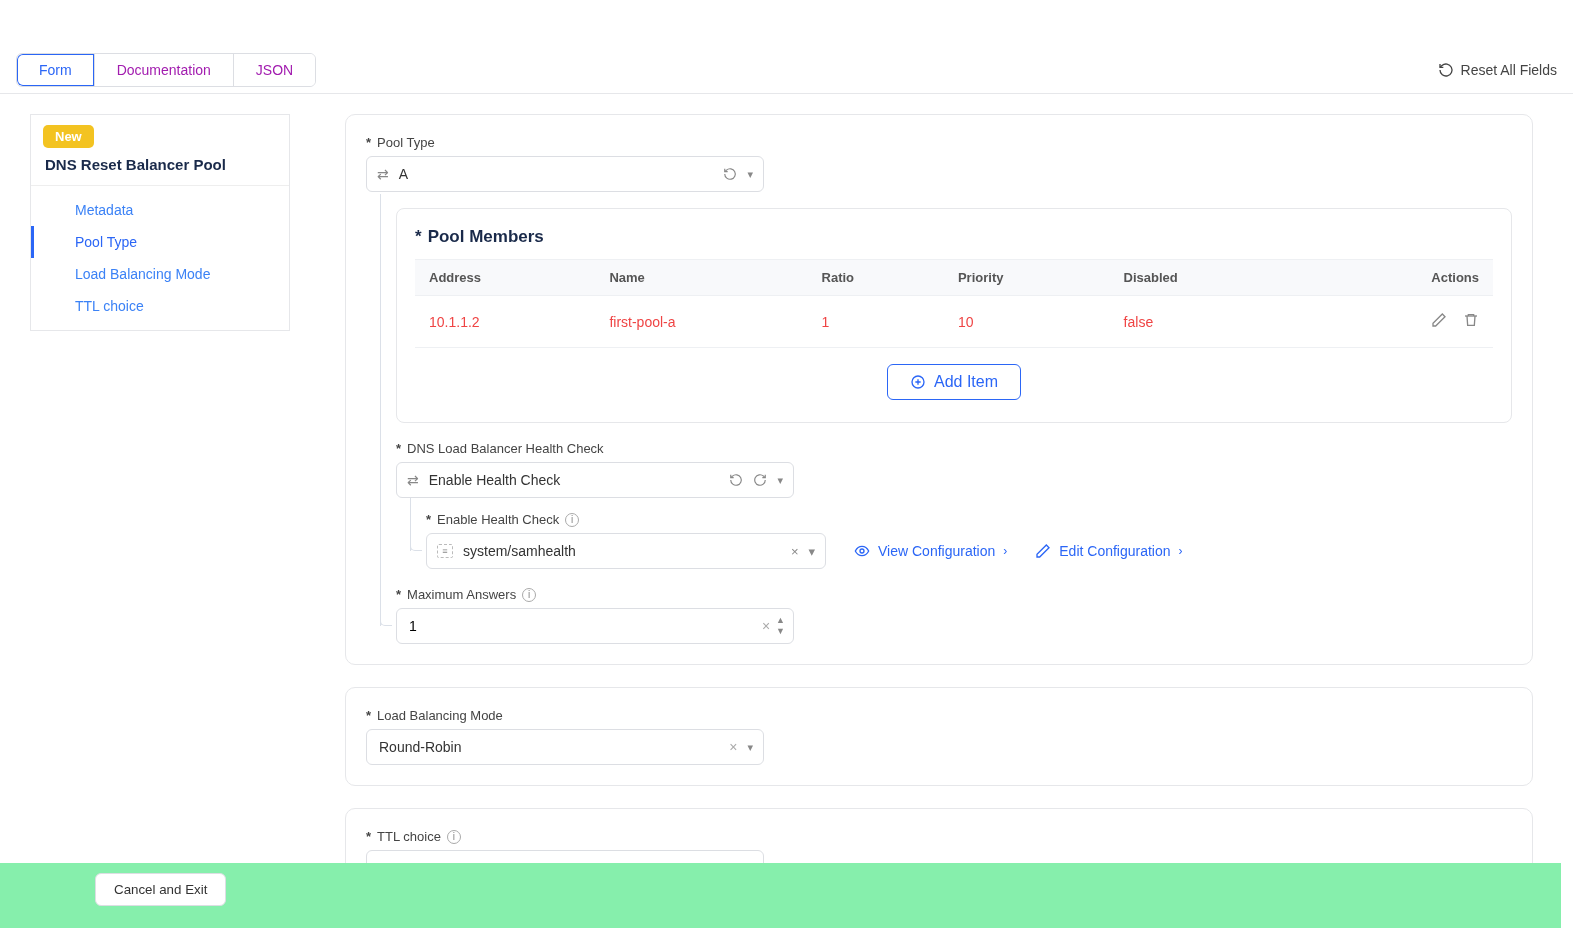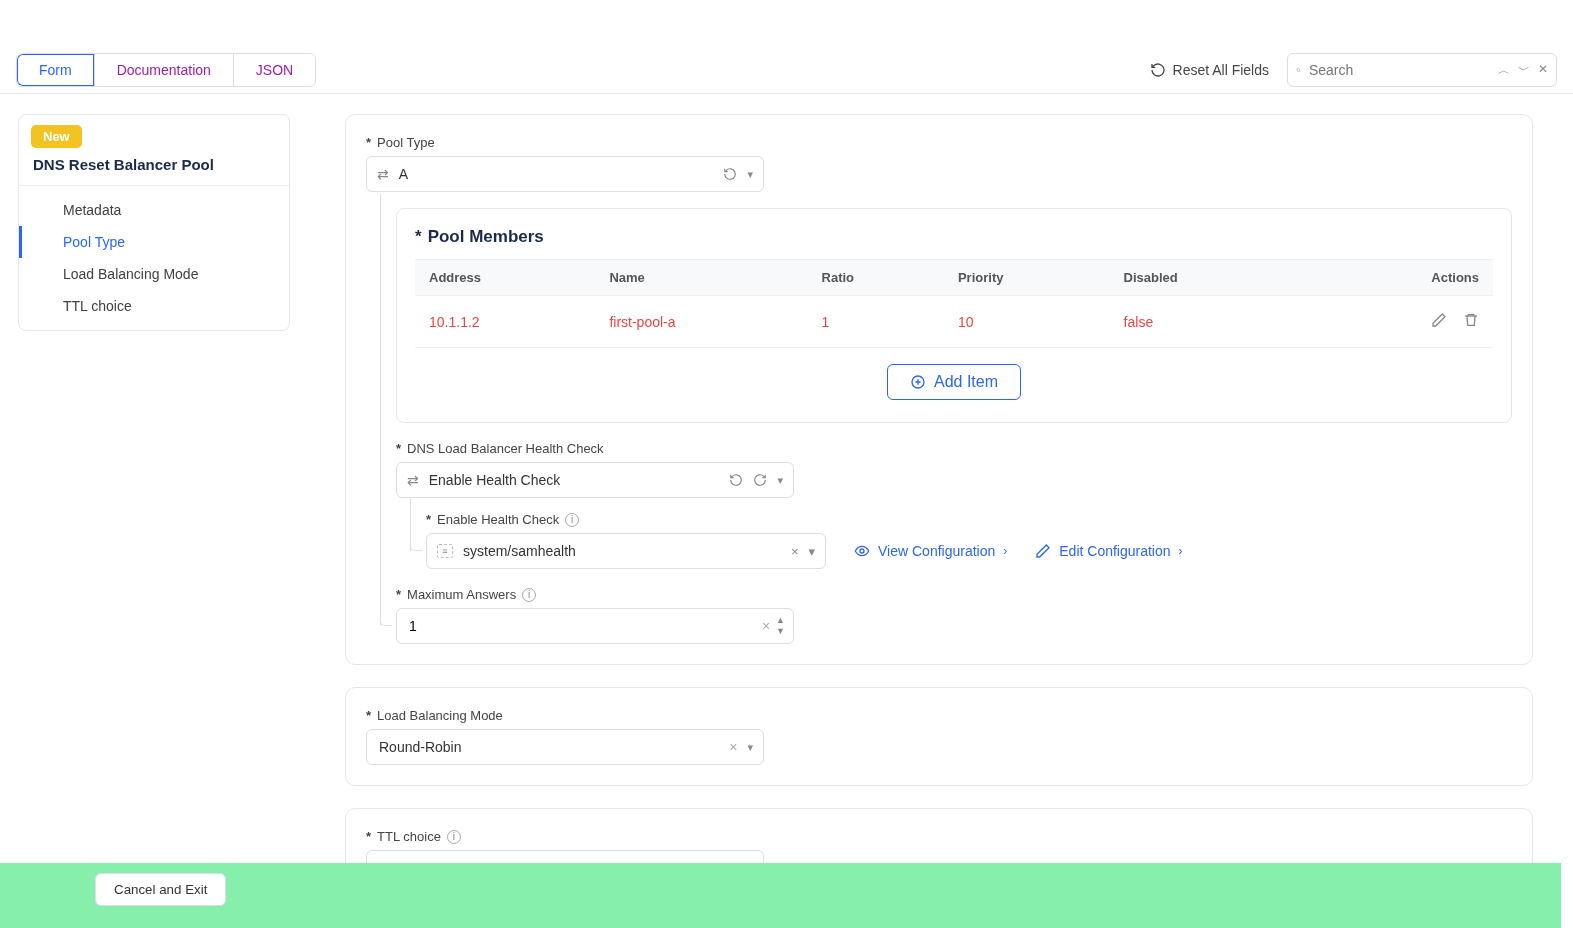--- a/index.html
+++ b/index.html
@@ -11,25 +11,25 @@
   .tabs-group .tab.active { color: #2b66f6; box-shadow: inset 0 0 0 1px #2b66f6; border-radius: 6px 0 0 6px; }
   .top-right { display: flex; align-items: center; gap: 18px; justify-content: space-between; }
   .reset-link { color: #444; display: flex; align-items: center; gap: 7px; cursor: pointer; }
   .searchbox { display: flex; align-items: center; border: 1px solid #dcdee3; border-radius: 6px; height: 34px; width: 270px; padding: 0 8px; gap: 8px; color: #777; }
   .searchbox input { flex: 1; border: none; outline: none; font-size: 14px; background: transparent; }
   .searchbox .icons-right { display: flex; gap: 8px; color: #888; margin-left: auto; }
   .searchbox .icons-right span { cursor: pointer; font-size: 12px; }
 
   .layout { display: flex; }
   .sidebar { width: 290px; padding: 20px 0 20px 18px; }
-  .sidebar-card { border: 1px solid #e6e7ea; border-radius: 8px; overflow: hidden; }
+  .sidebar-card { border: 1px solid #e6e7ea; border-radius: 0; overflow: hidden; margin-left: 12px; }
   .badge-new { display: inline-block; background: #f3c321; color: #fff; font-weight: 600; font-size: 13px; padding: 4px 12px; border-radius: 5px; margin: 10px 12px 8px; }
   .sidebar-title { font-weight: 700; color: #1a2a4a; padding: 0 14px 12px 14px; font-size: 15px; border-bottom: 1px solid #eee; }
   .sidebar-list { padding: 8px 0; }
-  .sidebar-item { padding: 8px 10px 8px 44px; color: #404040; cursor: pointer; }
+  .sidebar-item { padding: 8px 10px 8px 44px; color: #3b82f6; cursor: pointer; }
   .sidebar-item.active { color: #2b66f6; border-left: 3px solid #2b66f6; padding-left: 41px; }
 
   .main { flex: 1; padding: 20px 40px 90px 55px; display: flex; flex-direction: column; gap: 22px; }
   .panel { border: 1px solid #e6e7ea; border-radius: 10px; padding: 20px; }
 
   .field-label-row { font-size: 13px; color: #444; margin-bottom: 6px; display: flex; align-items: center; gap: 6px; }
   .field-label-row .ast { font-weight: 700; }
   .field-label-row .info { display: inline-flex; width: 14px; height: 14px; border: 1px solid #aaa; border-radius: 50%; font-size: 10px; align-items: center; justify-content: center; color: #888; }
   .select-field { display: flex; align-items: center; border: 1px solid #dcdee3; border-radius: 6px; height: 36px; padding: 0 10px; gap: 10px; max-width: 398px; cursor: pointer; }
   .select-field .sw-icon { color: #888; font-size: 14px; }
@@ -88,32 +88,20 @@
     <div class="tab">Documentation</div>
     <div class="tab">JSON</div>
   </div>
   <div class="top-right">
     <div class="reset-link">
       <svg class="ico" width="16" height="16" viewBox="0 0 24 24">
           <path d="M3 12a9 9 0 1 0 3-6.7L3 8"></path>
           <path d="M3 3v5h5"></path>
         </svg>
       <span>Reset All Fields</span>
-    </div>
-    <div class="searchbox">
-      <svg class="ico" width="16" height="16" viewBox="0 0 24 24">
-          <circle cx="11" cy="11" r="7"></circle>
-          <path d="M21 21l-4.3-4.3"></path>
-        </svg>
-      <input type="text" placeholder="Search" style="">
-      <div class="icons-right">
-        <span>︿</span>
-        <span>﹀</span>
-        <span>✕</span>
-      </div>
     </div>
   </div>
 </div>
 
 <div class="layout">
 
   <div class="sidebar">
     <div class="sidebar-card">
       <span class="badge-new">New</span>
       <div class="sidebar-title">DNS Reset Balancer Pool</div>

